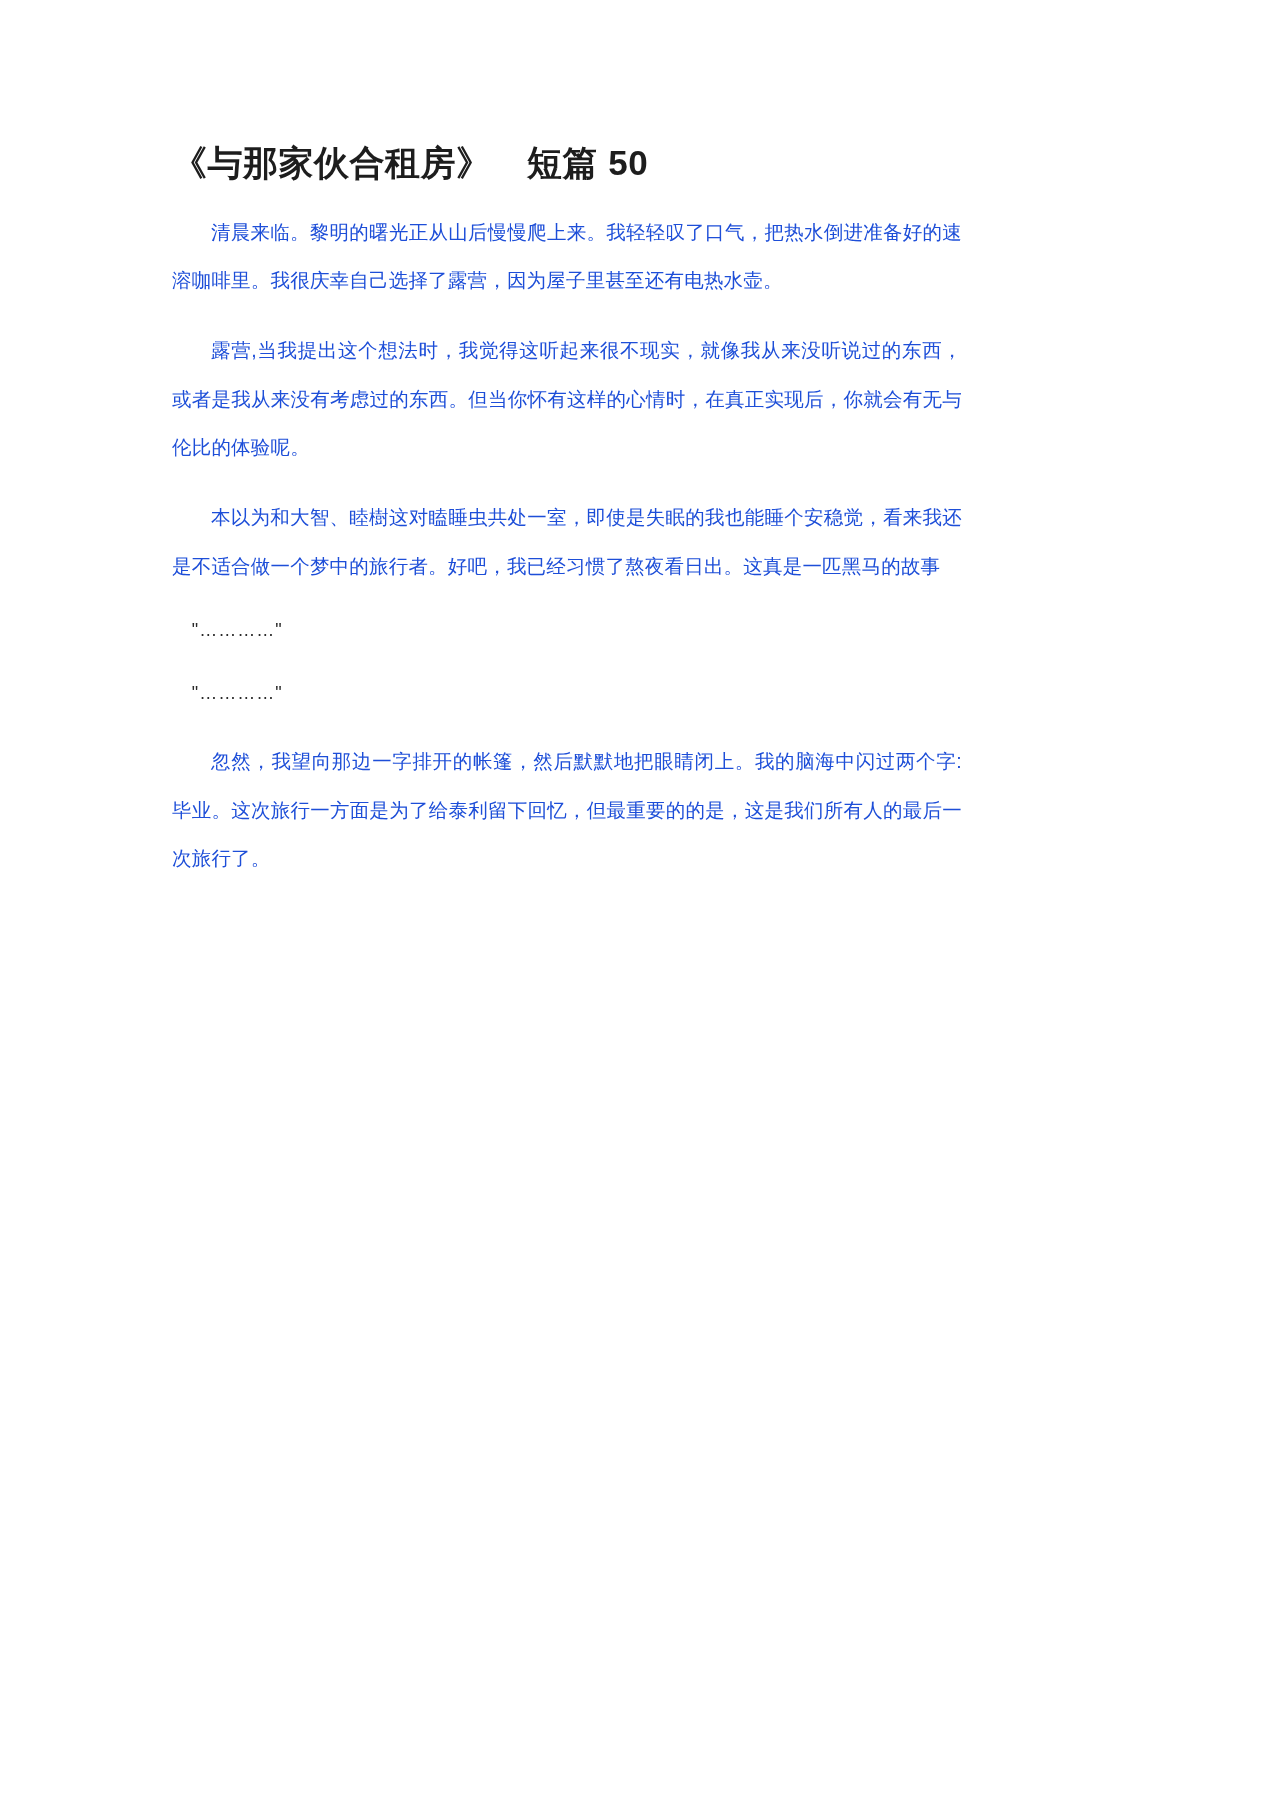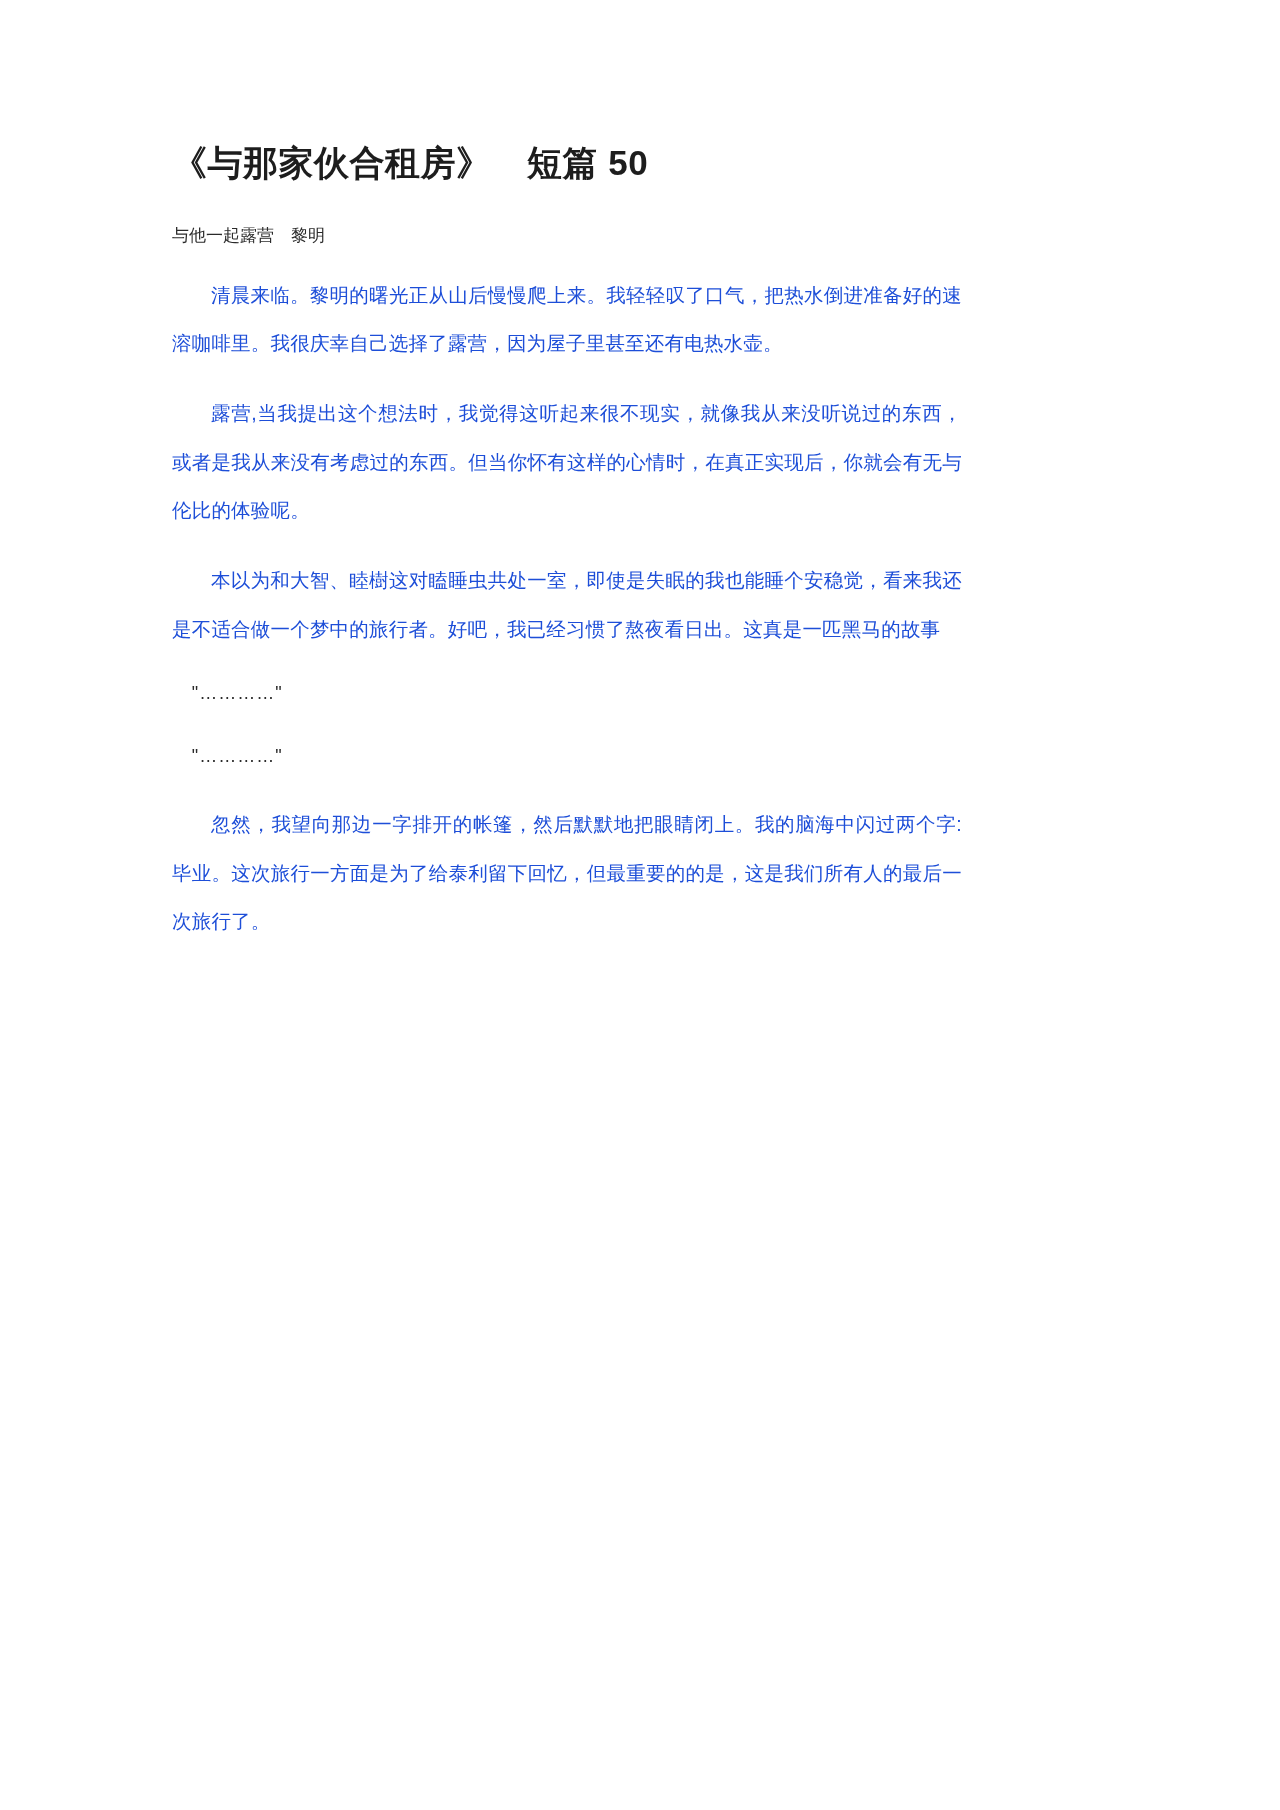--- a/index.html
+++ b/index.html
@@ -74,21 +74,20 @@
   }
 </style>
 </head>
 <body>
 
 <div class="page">
   <div class="content">
 
     <h1 class="doc-title">《与那家伙合租房》　短篇 50</h1>
 
-    <p class="subtitle">与他一起露营　黎明</p>
 
     <p class="para indent">清晨来临。黎明的曙光正从山后慢慢爬上来。我轻轻叹了口气，把热水倒进准备好的速溶咖啡里。我很庆幸自己选择了露营，因为屋子里甚至还有电热水壶。</p>
 
 
     <p class="para indent">露营,当我提出这个想法时，我觉得这听起来很不现实，就像我从来没听说过的东西，或者是我从来没有考虑过的东西。但当你怀有这样的心情时，在真正实现后，你就会有无与伦比的体验呢。</p>
 
     <p class="para indent">本以为和大智、睦樹这对瞌睡虫共处一室，即使是失眠的我也能睡个安稳觉，看来我还是不适合做一个梦中的旅行者。好吧，我已经习惯了熬夜看日出。这真是一匹黑马的故事</p>
 
     <p class="para quote">"…………"</p>
 

